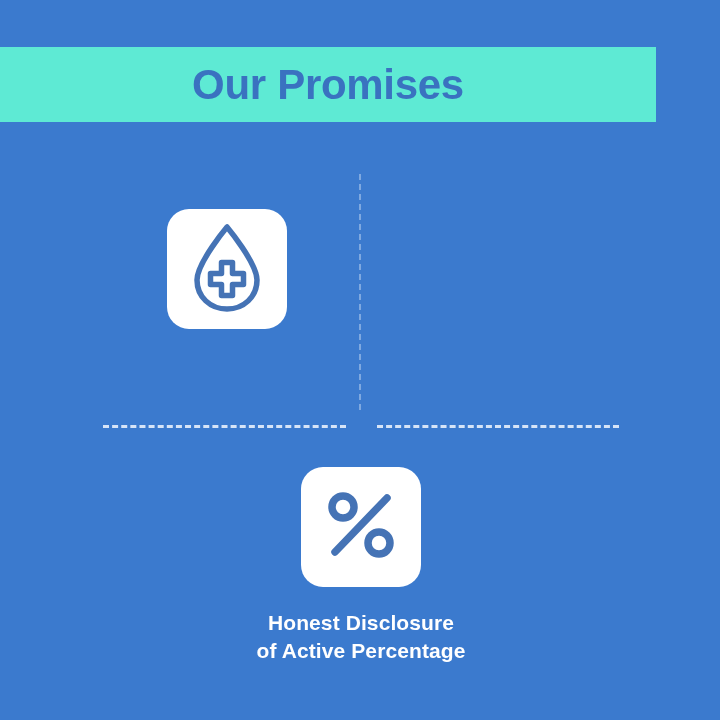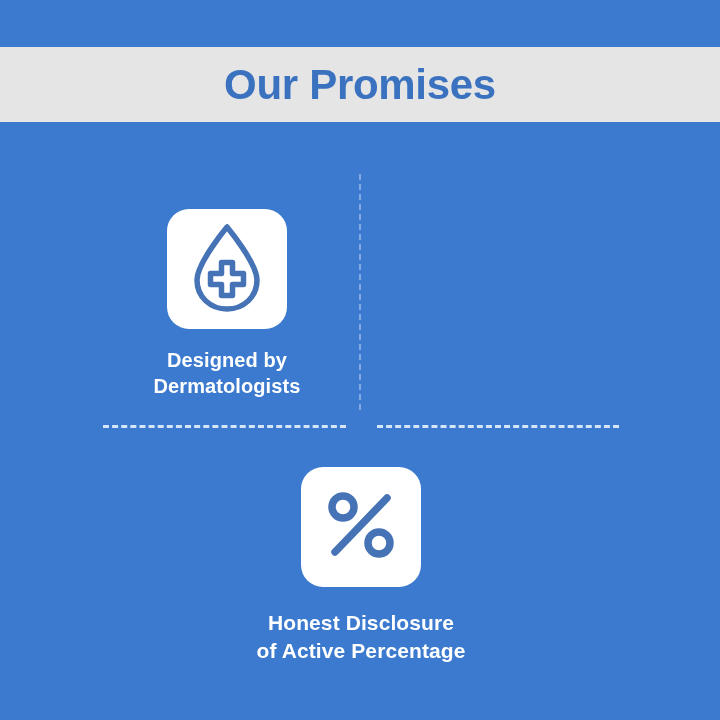--- a/index.html
+++ b/index.html
@@ -19,23 +19,23 @@
     height: 720px;
     background: #3b7ace;
     overflow: hidden;
   }
 
   
   .header-band {
     position: absolute;
     left: 0;
     top: 47px;
-    width: 720px;
+    width: 656px;
     height: 75px;
-    background: #e5e5e5;
+    background: #5eead4;
     display: flex;
     align-items: center;
     justify-content: center;
   }
   .header-title {
     font-size: 42px;
     font-weight: bold;
     color: #3a72c0;
     letter-spacing: -0.3px;
     line-height: 1;
@@ -116,22 +116,20 @@
 
   <div class="promise promise-1">
     <div class="icon-card">
       <span>
         <svg width="84" height="92" viewBox="0 0 84 92" fill="none">
           <path d="M42 6 C42 6 12 42 12 59 C12 76 25.4 88 42 88 C58.6 88 72 76 72 59 C72 42 42 6 42 6 Z" stroke="#4573b5" stroke-width="5.5" stroke-linejoin="round" fill="none"></path>
           <path d="M36.5 41.5 H47.5 V52.5 H58.5 V63.5 H47.5 V74.5 H36.5 V63.5 H25.5 V52.5 H36.5 Z" stroke="#4573b5" stroke-width="5.5" stroke-linejoin="round" fill="none"></path>
         </svg>
       </span>
     </div>
-    <div class="promise-label">Designed by
-Dermatologists</div>
   </div>
 
 
   <div class="promise promise-3">
     <div class="icon-card">
       <span>
         <svg width="72" height="72" viewBox="0 0 72 72" fill="none">
           <circle cx="18" cy="18" r="11" stroke="#4573b5" stroke-width="7.5" fill="none"></circle>
           <circle cx="54" cy="54" r="11" stroke="#4573b5" stroke-width="7.5" fill="none"></circle>
           <path d="M62 9 L10 63" stroke="#4573b5" stroke-width="7.5" stroke-linecap="round"></path>

